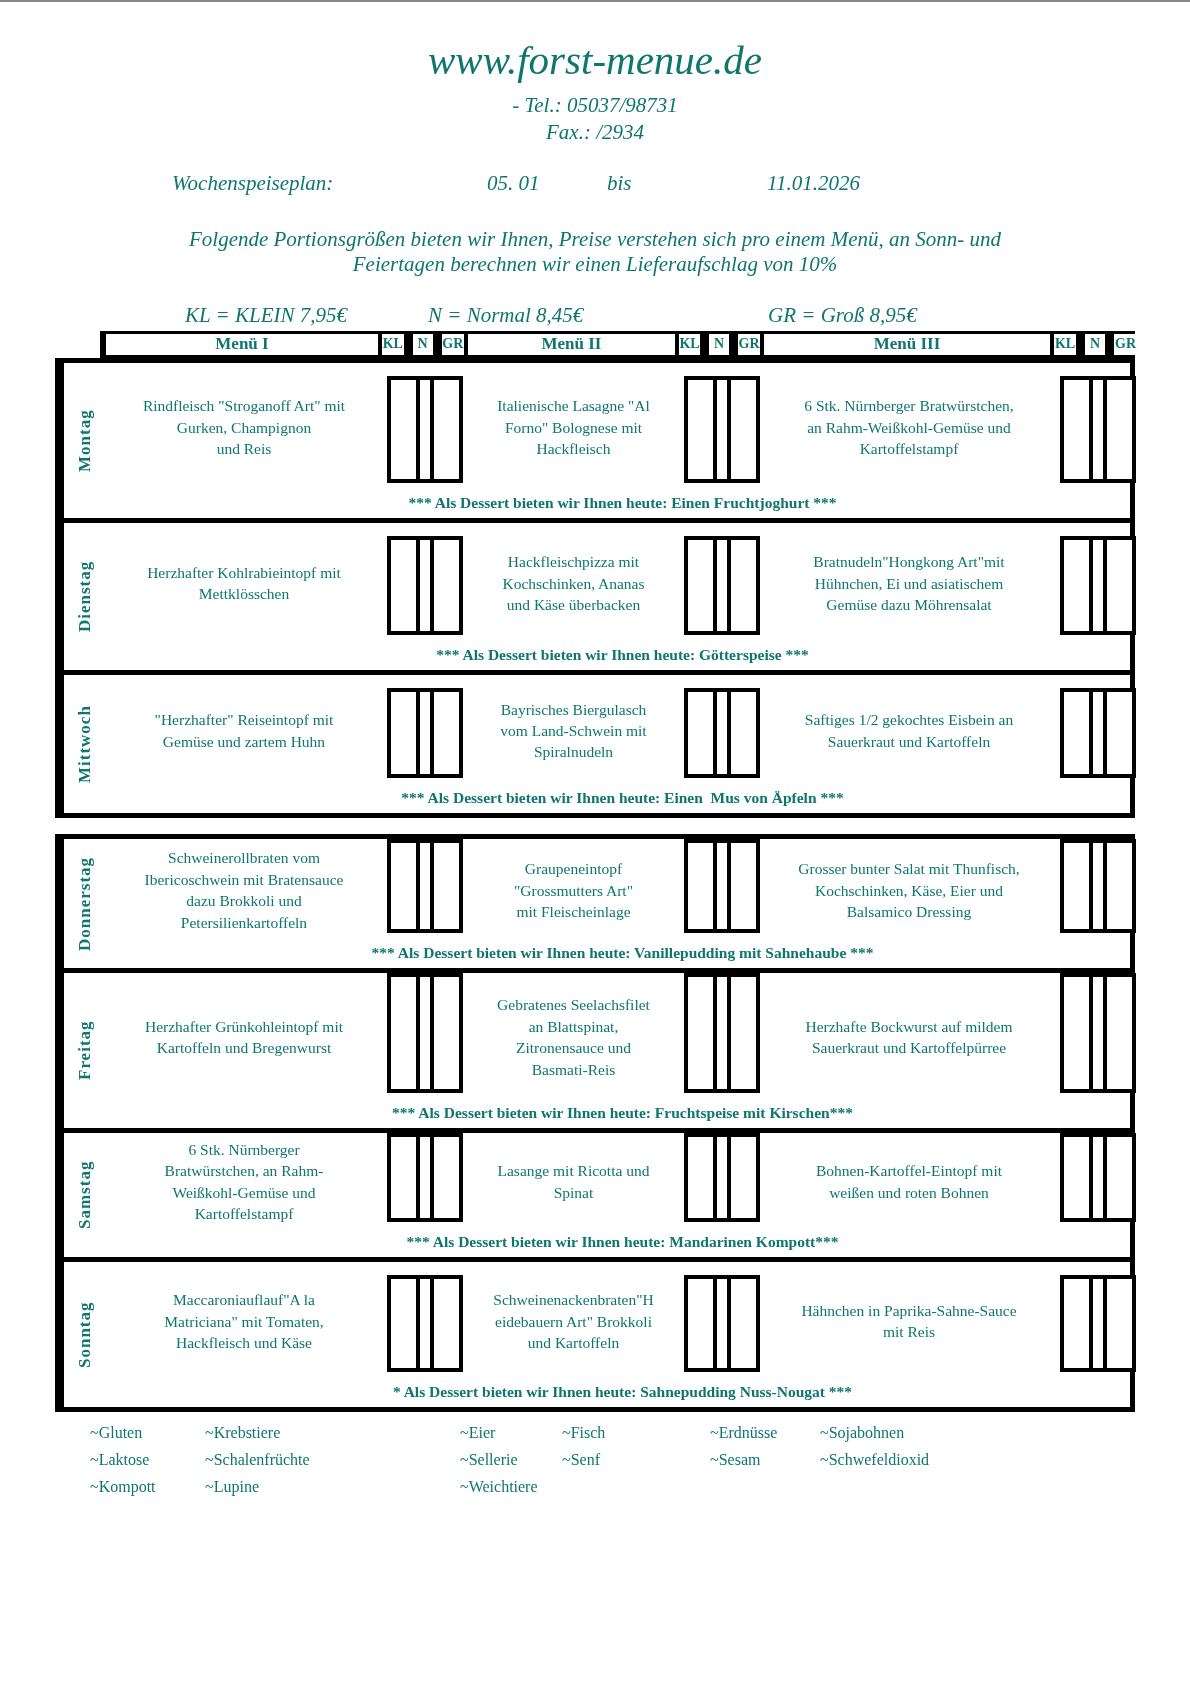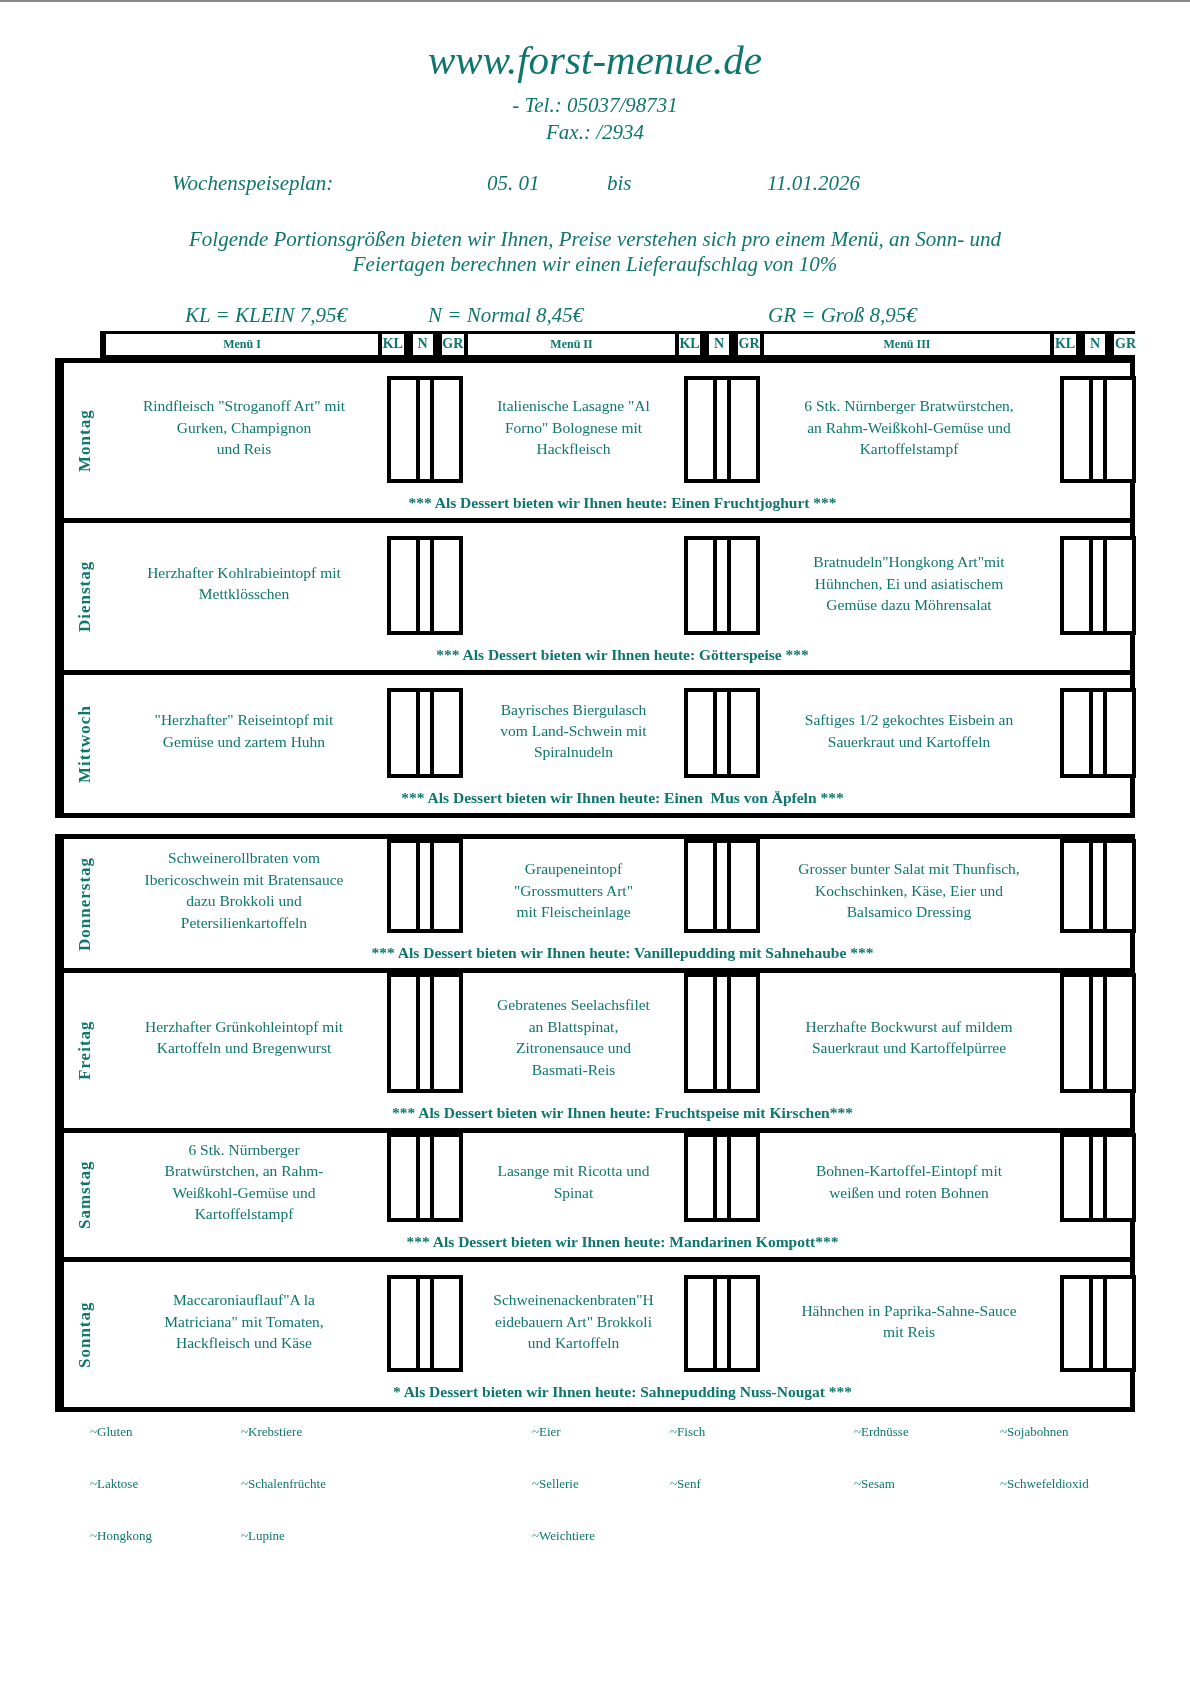--- a/index.html
+++ b/index.html
@@ -26,21 +26,21 @@
   .price-kl { left:185px; } .price-n { left:428px; } .price-gr { left:768px; }
 
   
   .table-wrap { margin-left:55px; width:1080px; margin-top:10px; }
   .head-band {
     margin-left:45px; width:1035px; height:27px;
     display:grid; grid-template-columns:278px 84px 213px 83px 292px 85px;
     background:#000; border:3px solid #000;
   }
   .hmenu { background:#fff; margin:0 3px; display:flex; align-items:center; justify-content:center;
-           font-weight:bold; font-size:12px;text-align:right; }
+           font-weight:bold; font-size:17px;text-align:right; }
   .hsizes { display:flex; gap:9px; padding:0 1px; }
   .hsize { background:#fff; flex:1 1 auto; display:flex; align-items:center; justify-content:center;
            font-weight:bold; font-size:14px; }
   .hsize.mid { flex:0 0 20px; }
 
   .day-group { border:5px solid #000; }
   .day-gap { height:16px; }
   .day-block {
     display:grid;
     grid-template-columns:45px 278px 84px 213px 83px 292px 85px;
@@ -65,21 +65,21 @@
   .day-block.flush .cbwrap { padding-top:0; }
   .cbgroup { display:flex; border:4px solid #000; background:#fff; }
   .cb { width:25px; } .cb.mid { width:18px; border-left:4px solid #000; border-right:4px solid #000; }
   .dessert { grid-row:3; grid-column:2/8; text-align:center; font-weight:bold; font-size:15.5px;
              padding:2px 0 6px; white-space:pre-wrap; }
 
   
   .footer-note { margin:9px 0 0 57px; font-weight:bold; font-size:15.5px; }
   .allergens { margin:12px 0 0 90px; display:grid;
                grid-template-columns:115px 255px 102px 148px 110px 200px;
-               row-gap:9px; font-size:13px;gap:36px; }
+               row-gap:9px; font-size:16px; }
 </style>
 </head>
 <body>
 
 <div class="page">
 
   <div class="tophead">
     <div class="site-title">www.forst-menue.de</div>
     <div class="tel-line">- Tel.: 05037/98731</div>
     <div class="fax-line">Fax.: /2934</div>
@@ -167,20 +167,23 @@
 
     <div class="meal m1">Herzhafter Kohlrabieintopf mit
 Mettklösschen</div>
     <div class="cbwrap c1">
       <div class="cbgroup">
         <div class="cb"></div>
         <div class="cb mid"></div>
         <div class="cb"></div>
       </div>
     </div>
+    <div class="meal m2">Hackfleischpizza mit
+Kochschinken, Ananas
+und Käse überbacken</div>
     <div class="cbwrap c2">
       <div class="cbgroup">
         <div class="cb"></div>
         <div class="cb mid"></div>
         <div class="cb"></div>
       </div>
     </div>
     <div class="meal m3">Bratnudeln"Hongkong Art"mit
 Hühnchen, Ei und asiatischem
 Gemüse dazu Möhrensalat</div>
@@ -375,21 +378,21 @@
       <div>~Eier</div>
       <div>~Fisch</div>
       <div>~Erdnüsse</div>
       <div>~Sojabohnen</div>
       <div>~Laktose</div>
       <div>~Schalenfrüchte</div>
       <div>~Sellerie</div>
       <div>~Senf</div>
       <div>~Sesam</div>
       <div>~Schwefeldioxid</div>
-      <div>~Hongkong</div>
+      <div>~Kompott</div>
       <div>~Lupine</div>
       <div>~Weichtiere</div>
       <div></div>
       <div></div>
       <div></div>
     </div>
 
 </div>
 
 </body></html>

